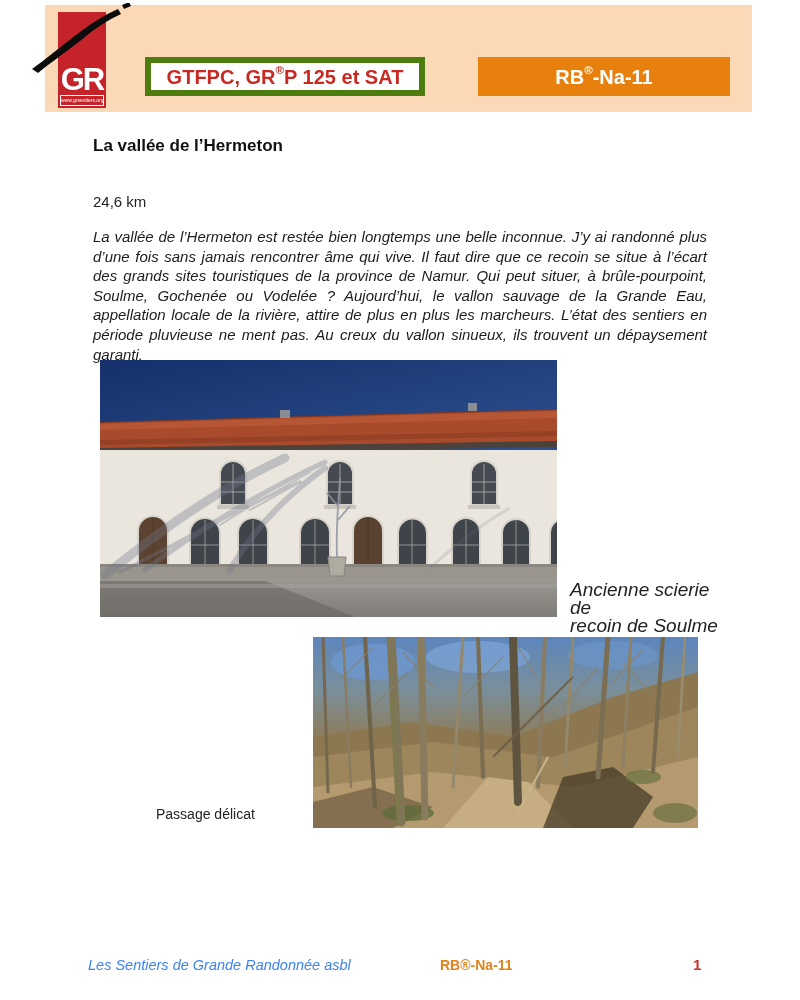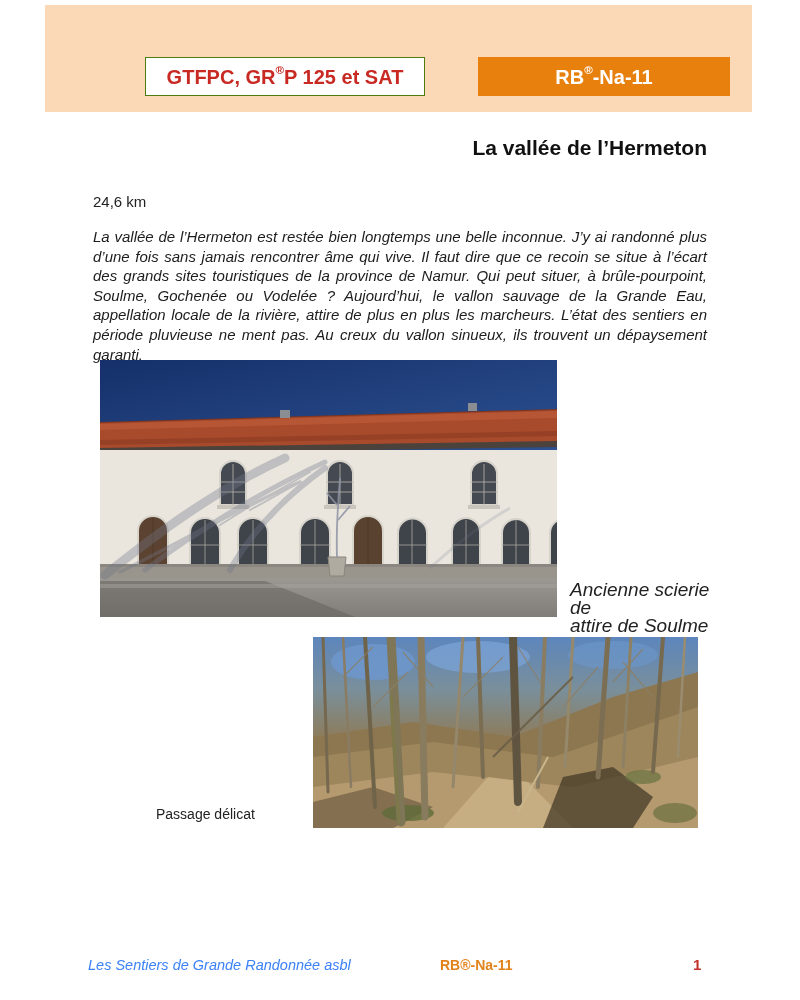--- a/index.html
+++ b/index.html
@@ -30,35 +30,35 @@
     font-size:5px; line-height:8px; text-align:center; overflow:hidden;
     white-space:nowrap;
   }
   .brush { position:absolute; left:-28px; top:-9px; width:102px; height:76px; }
   .tagline {
     position:absolute; right:42px; top:18px;
     color:#d5453a; font-size:15px; white-space:nowrap;
   }
   .route-box {
     position:absolute; left:100px; top:52px; width:280px; height:39px;
-    background:#ffffff; border:1px solid #4d7c0f;
+    background:#ffffff; border:6px solid #4d7c0f;
     display:flex; align-items:center; justify-content:center;
     color:#c82a23; font-weight:bold; font-size:20px; white-space:nowrap;
   }
   .code-box {
     position:absolute; left:433px; top:52px; width:252px; height:39px;
     background:#e8800e;
     display:flex; align-items:center; justify-content:center;
     color:#ffffff; font-weight:bold; font-size:20px; white-space:nowrap;
   }
   .reg { vertical-align:super; font-size:0.58em; position:relative; top:-2px; }
 
   
-  .title    { position:absolute; left:93px; top:136px; width:614px; text-align:right;
-              font-weight:bold; font-size:21px; color:#111; }
+  .title    { position:absolute; left:93px; top:136px; width:614px; text-align:left;
+              font-weight:bold; font-size:17px; color:#111; }
   .subtitle { position:absolute; left:93px; top:167px; width:614px; text-align:center;
               font-size:15px; color:#222; }
   .distance { position:absolute; left:93px; top:193px; width:614px; text-align:left;
               font-size:15px; color:#222; }
 
   
   .intro {
     position:absolute; left:93px; top:227px; width:614px;
     font-style:italic; font-size:15px; line-height:19.6px;
     text-align:justify; color:#1c1c1c;
@@ -91,20 +91,28 @@
     color:#c2332d; font-weight:bold; font-size:15px;
   }
 </style>
 </head>
 <body>
 
 <div class="sheet">
 
   <div class="header-band">
 
+    <div class="gr-logo">
+      <svg class="brush" viewBox="0 0 102 76" aria-hidden="true">
+        <path d="M2,66 C16,56 30,44 46,32 C60,21 74,12 88,6 L91,11 C78,17 64,26 50,38 C36,49 20,60 8,70 Z" fill="#0c0c0c"></path>
+        <path d="M92,2 l7,-3 l2,4 l-7,3 z" fill="#0c0c0c"></path>
+      </svg>
+      <div class="gr-letters">GR</div>
+      <div class="gr-web">www.grsentiers.org</div>
+    </div>
 
 
     <div class="route-box">
       <span>
         <span>GTFPC, GR</span><span class="reg">®</span><span>P 125 et SAT</span>
       </span>
     </div>
 
     <div class="code-box">
       <span>
@@ -212,21 +220,21 @@
         <path d="M20,212 C75,185 130,152 200,122" stroke-width="3.5"></path>
         <path d="M130,210 C150,175 180,140 225,108" stroke-width="6"></path>
         <path d="M150,150 L195,125 M170,135 L210,112 M120,165 L160,140 M90,180 L130,155" stroke-width="2"></path>
       </g>
       <path d="M330,208 C355,185 380,165 410,148" stroke="#707689" stroke-width="3" fill="none" opacity="0.18"></path>
     </svg>
   </figure>
 
   <figcaption class="caption-right">
     <div>Ancienne scierie de</div>
-    <div>attire de Soulme</div>
+    <div>recoin de Soulme</div>
   </figcaption>
 
   <figure class="photo2">
     <svg viewBox="0 0 385 191" preserveAspectRatio="none" aria-hidden="true">
       <defs>
         <linearGradient id="p2bg" x1="0" y1="0" x2="0" y2="1">
           <stop offset="0" stop-color="#5d86bd"></stop>
           <stop offset="0.28" stop-color="#7a8f9a"></stop>
           <stop offset="0.55" stop-color="#8f7a55"></stop>
           <stop offset="1" stop-color="#b59b74"></stop>

